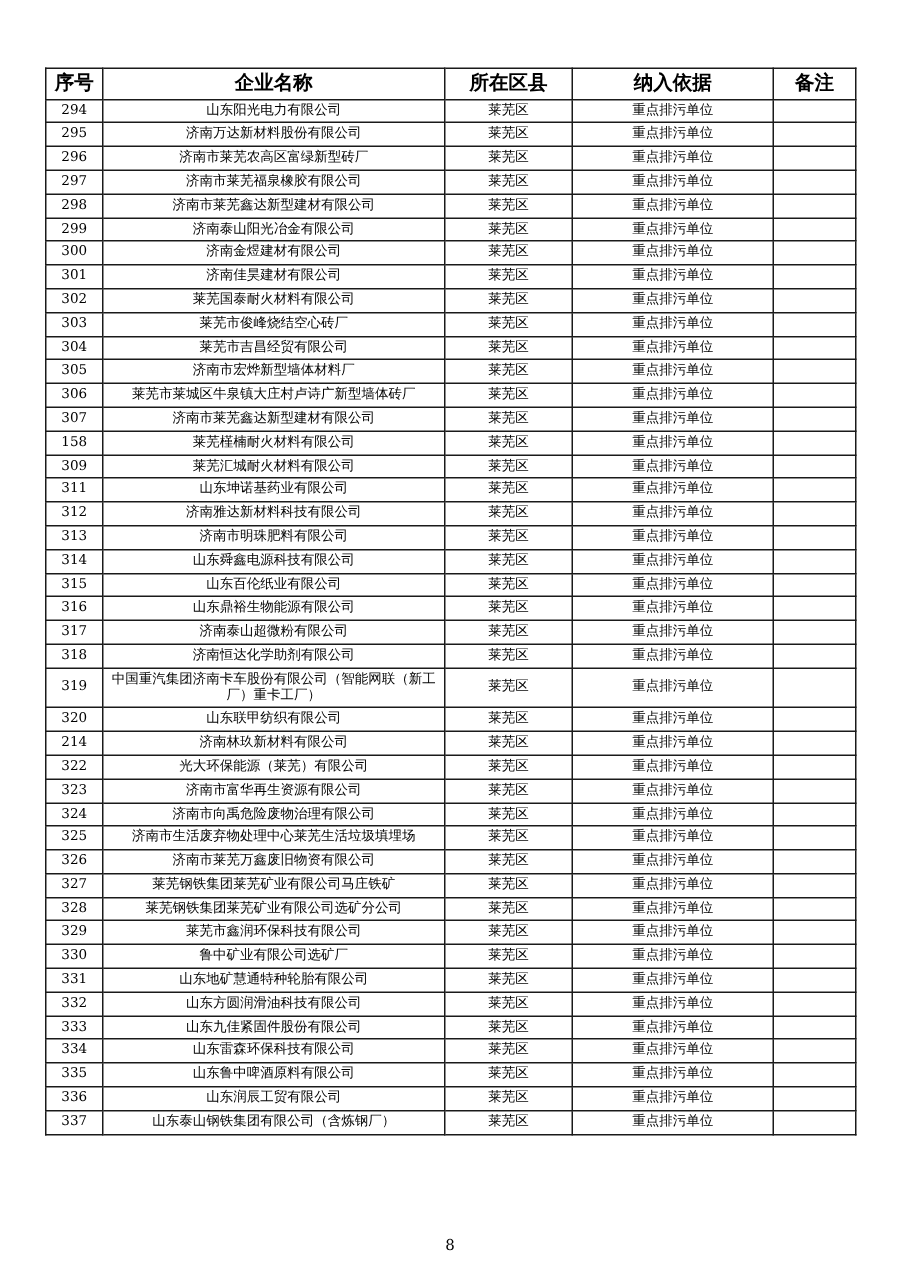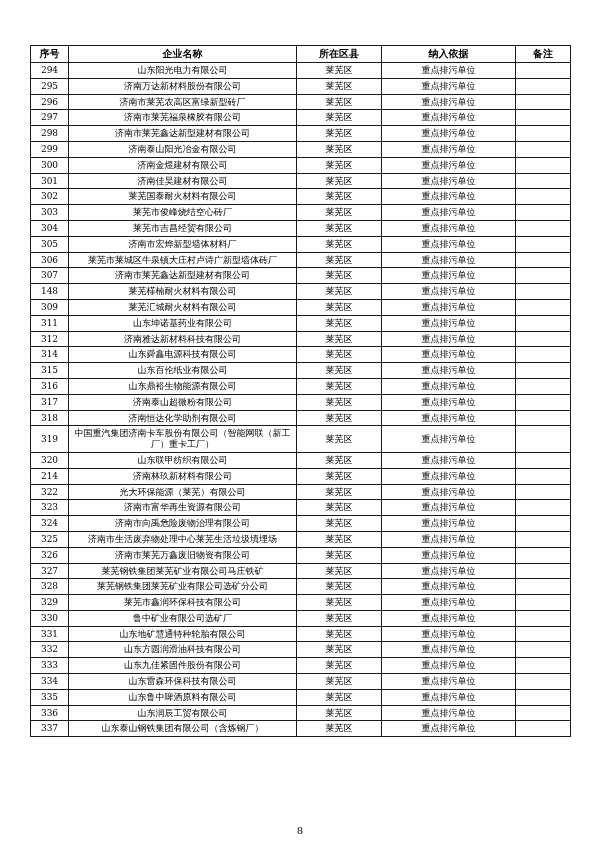--- a/index.html
+++ b/index.html
@@ -35,21 +35,21 @@
     border: 1px solid #1a1a1a;
     text-align: center;
     vertical-align: middle;
     padding: 2px 2px;
     height: 15px;
     overflow: hidden;
     word-break: break-all;
   }
   table.company-table th {
     font-weight: bold;
-    font-size: 10px;
+    font-size: 13px;
     height: 16px;
   }
   .col-no { width: 38px; }
   .col-name { width: 228px; }
   .col-district { width: 85px; }
   .col-basis { width: 134px; }
   .col-remark { width: 55px; }
   .page-number {
     position: absolute;
     bottom: 12px;
@@ -168,21 +168,21 @@
             <td class="col-remark"></td>
           </tr>
           <tr>
             <td class="col-no">307</td>
             <td class="col-name">济南市莱芜鑫达新型建材有限公司</td>
             <td class="col-district">莱芜区</td>
             <td class="col-basis">重点排污单位</td>
             <td class="col-remark"></td>
           </tr>
           <tr>
-            <td class="col-no">148</td>
+            <td class="col-no">158</td>
             <td class="col-name">莱芜槿楠耐火材料有限公司</td>
             <td class="col-district">莱芜区</td>
             <td class="col-basis">重点排污单位</td>
             <td class="col-remark"></td>
           </tr>
           <tr>
             <td class="col-no">309</td>
             <td class="col-name">莱芜汇城耐火材料有限公司</td>
             <td class="col-district">莱芜区</td>
             <td class="col-basis">重点排污单位</td>
@@ -191,20 +191,27 @@
           <tr>
             <td class="col-no">311</td>
             <td class="col-name">山东坤诺基药业有限公司</td>
             <td class="col-district">莱芜区</td>
             <td class="col-basis">重点排污单位</td>
             <td class="col-remark"></td>
           </tr>
           <tr>
             <td class="col-no">312</td>
             <td class="col-name">济南雅达新材料科技有限公司</td>
+            <td class="col-district">莱芜区</td>
+            <td class="col-basis">重点排污单位</td>
+            <td class="col-remark"></td>
+          </tr>
+          <tr>
+            <td class="col-no">313</td>
+            <td class="col-name">济南市明珠肥料有限公司</td>
             <td class="col-district">莱芜区</td>
             <td class="col-basis">重点排污单位</td>
             <td class="col-remark"></td>
           </tr>
           <tr>
             <td class="col-no">314</td>
             <td class="col-name">山东舜鑫电源科技有限公司</td>
             <td class="col-district">莱芜区</td>
             <td class="col-basis">重点排污单位</td>
             <td class="col-remark"></td>

